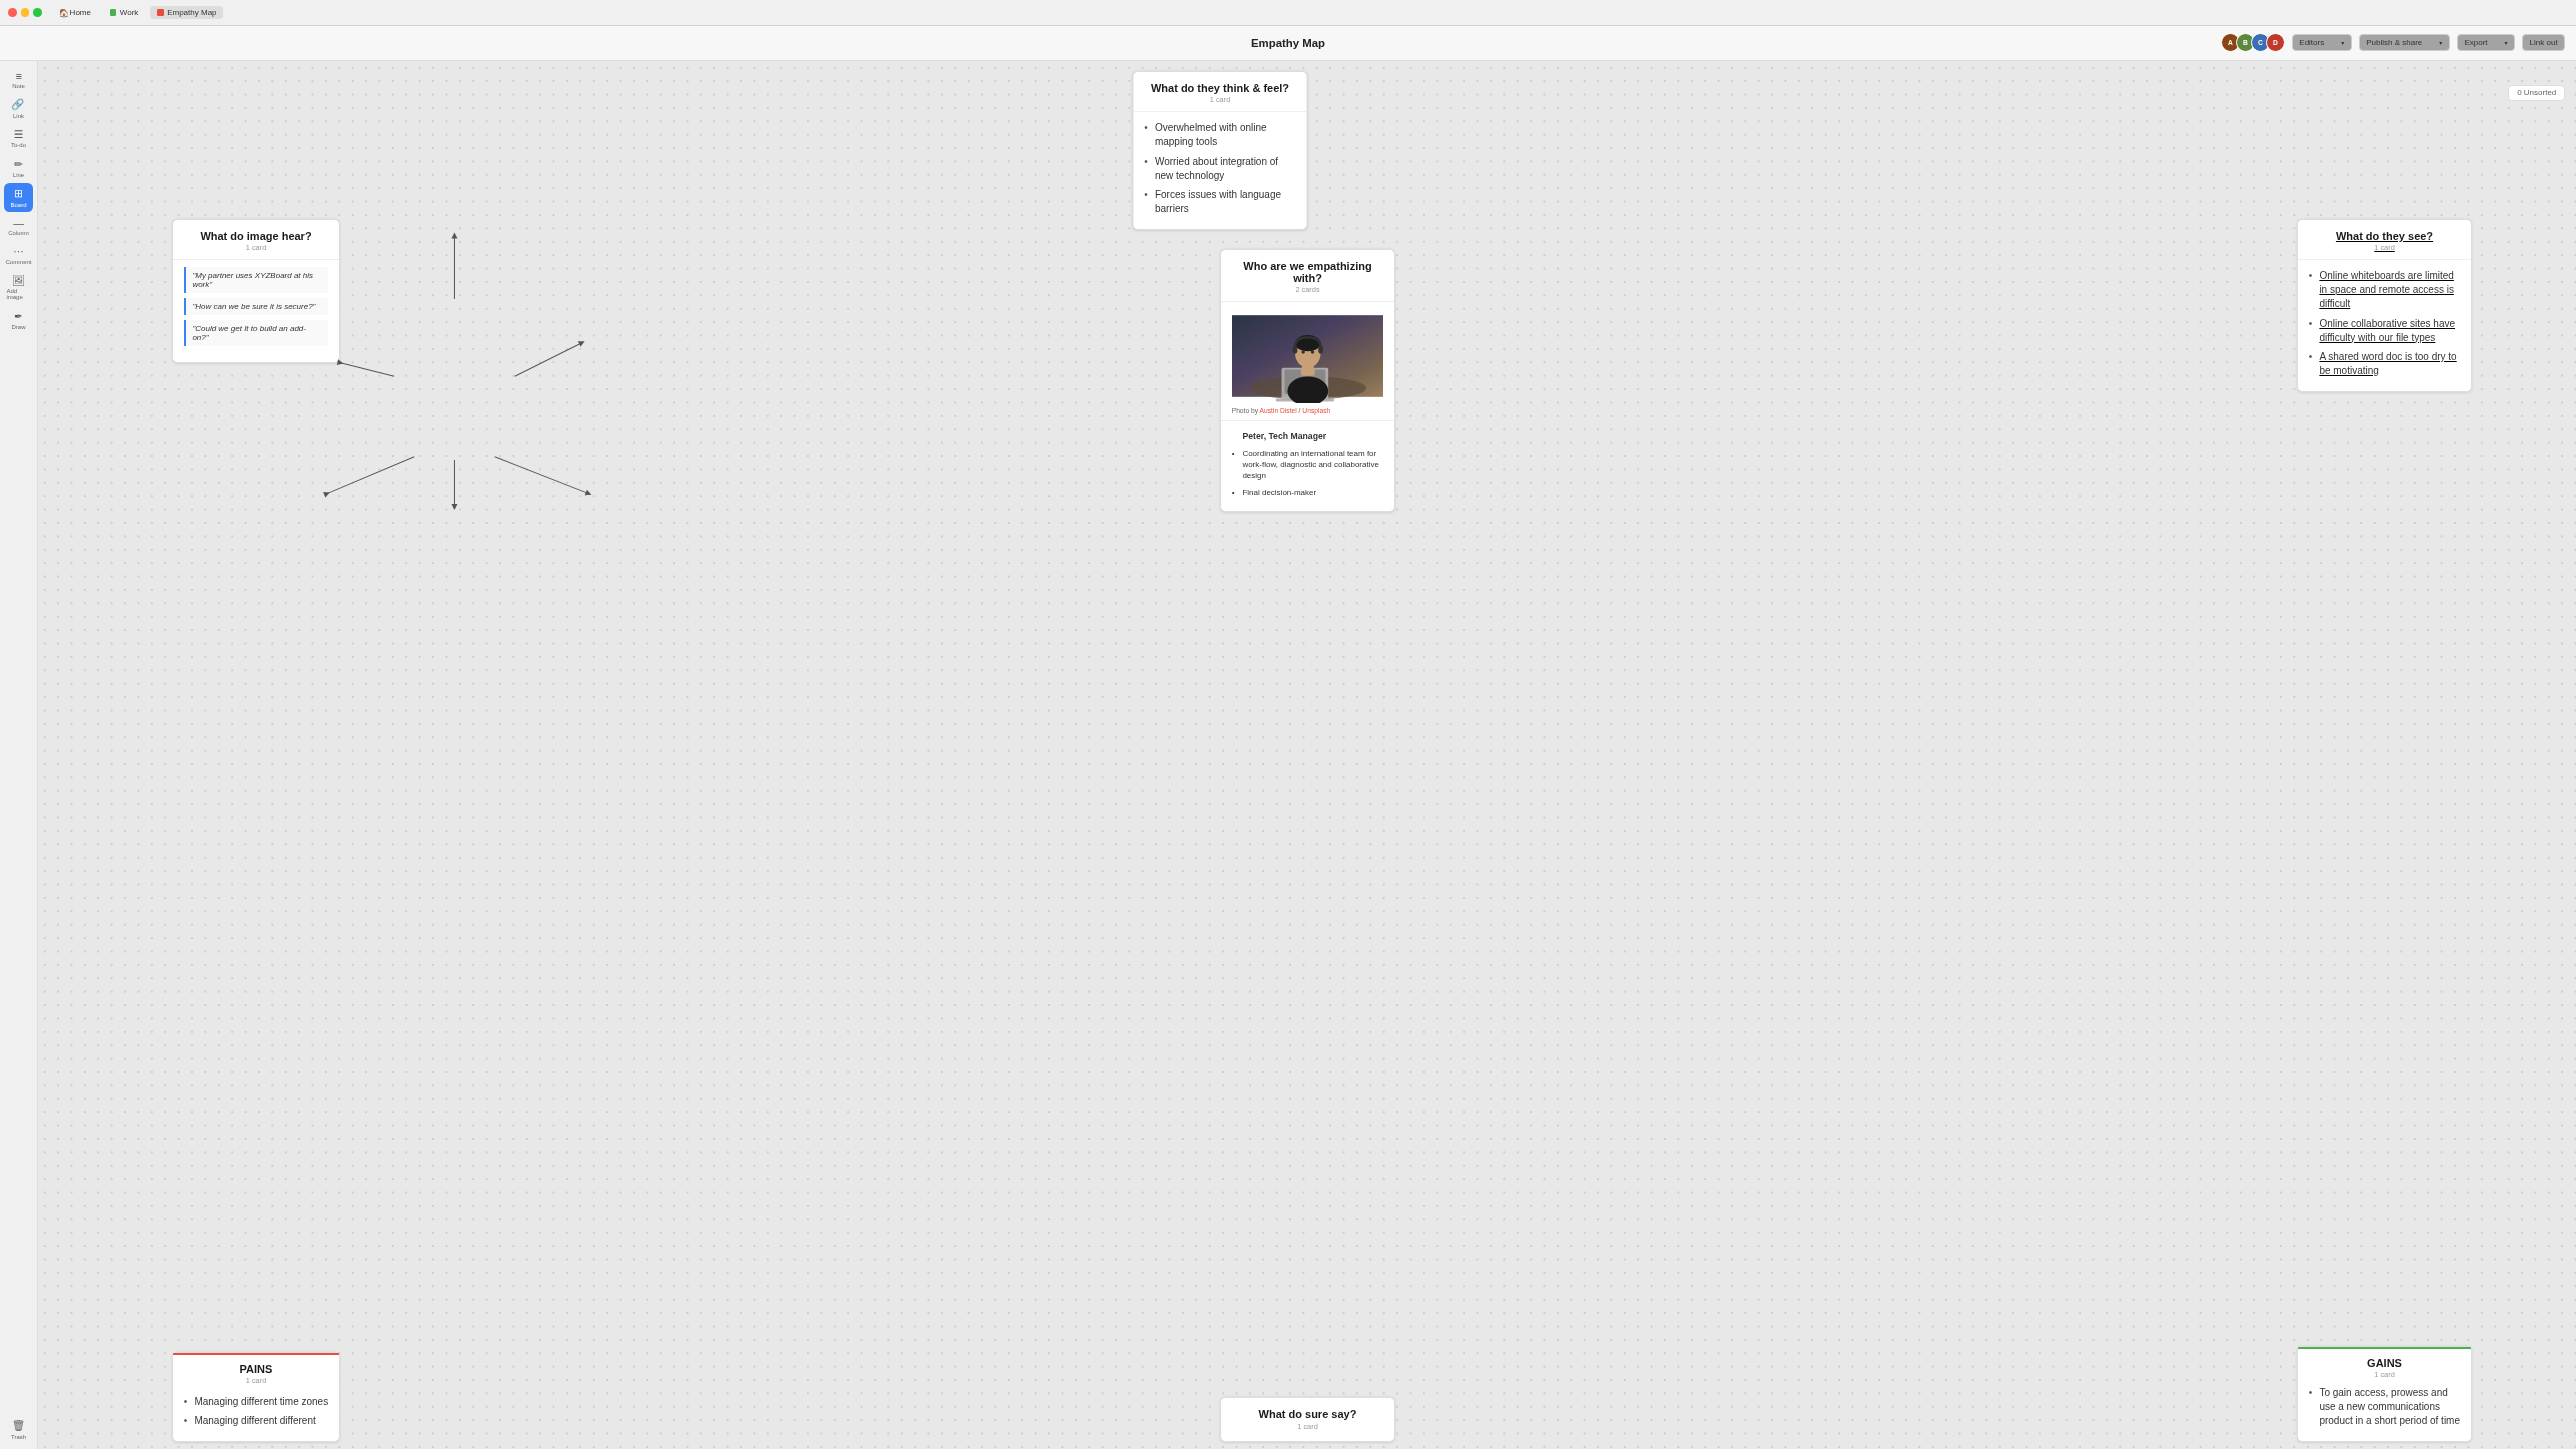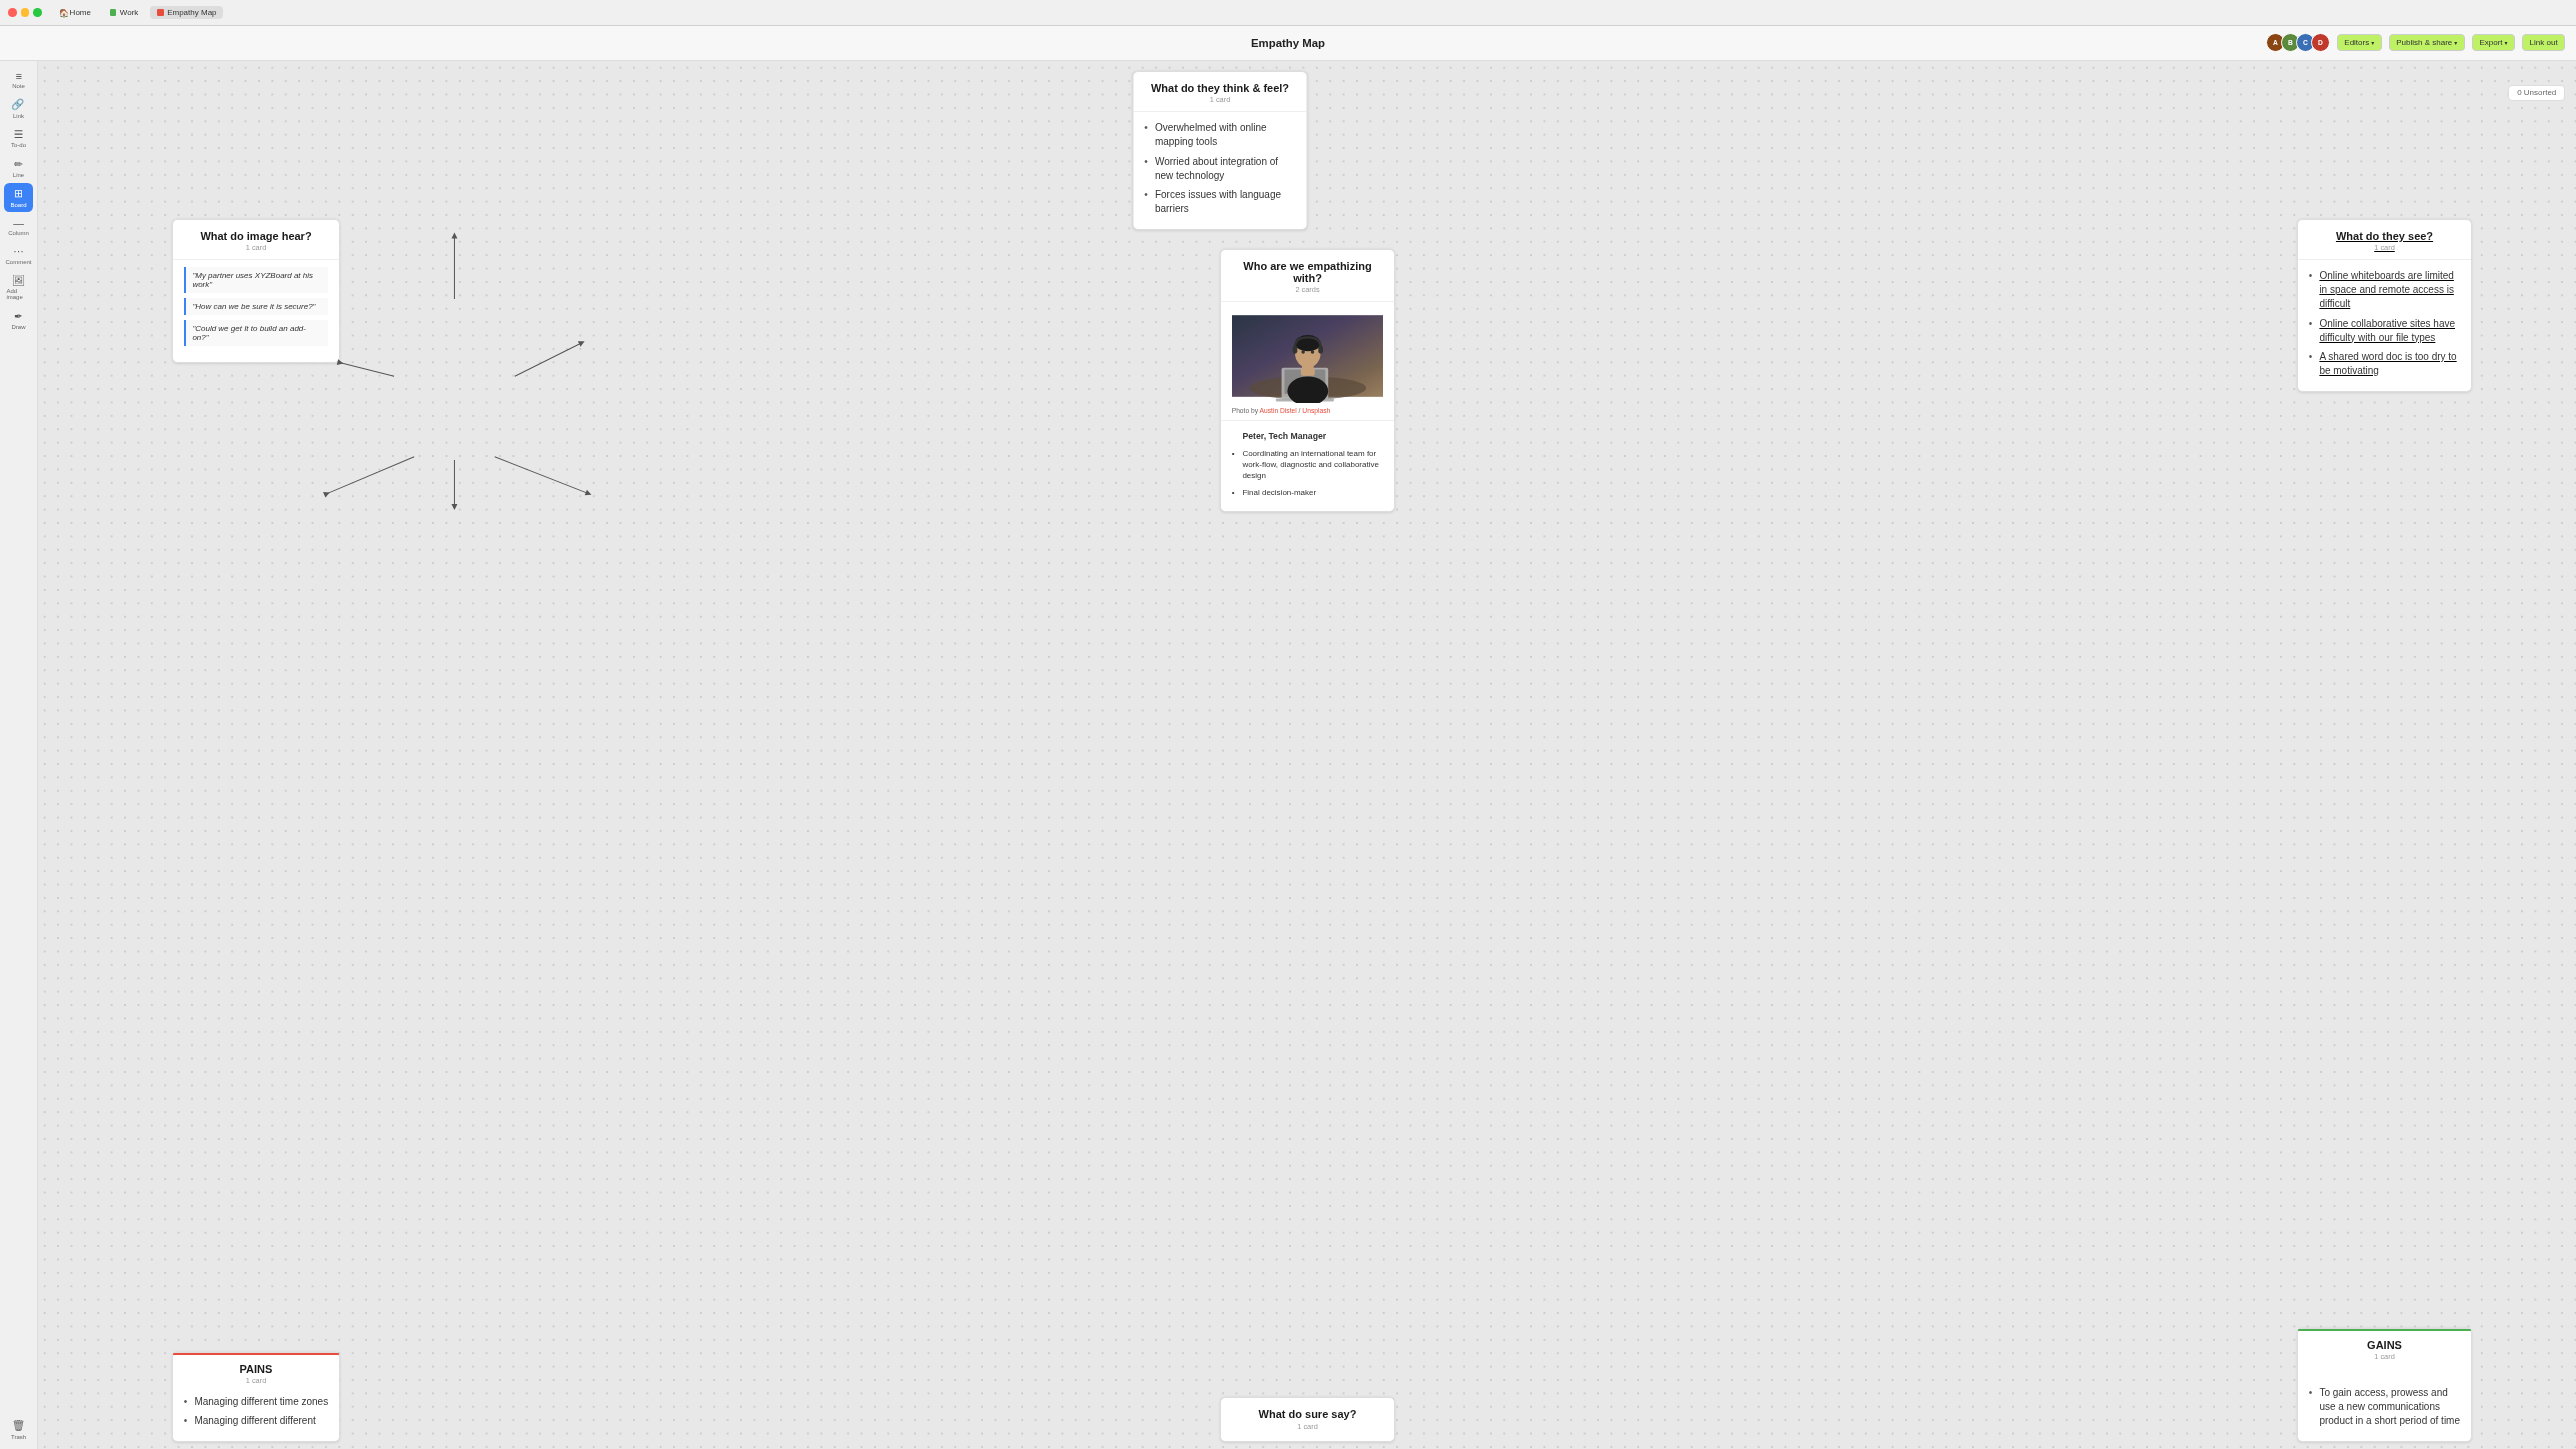--- a/index.html
+++ b/index.html
@@ -98,25 +98,25 @@
     }
     .avatar:first-child { margin-left: 0; }
     .av1 { background: #8b4513; }
     .av2 { background: #5c8a3c; }
     .av3 { background: #3a6fb5; }
     .av4 { background: #c0392b; }
 
     .header-btn {
       display: flex;
       align-items: center;
-      gap: 2px;
+      gap: 17px;
       padding: 2.7px 6.7px;
       border-radius: 4px;
       border: 0.7px solid #ccc;
-      background: #bef264;
+      background: #a3a3a3;
       font-size: 8px;
       cursor: pointer;
       color: #333;
     }
     .header-btn .chevron { font-size: 6px; }
 
     
     .main-layout {
       display: flex;
       flex: 1;
@@ -247,21 +247,21 @@
     }
     .pains-header {
       border-top: 2px solid #e74c3c;
       border-radius: 1.3px;
       margin: -10.7px -10.7px 6.7px -10.7px;
       padding: 8px 10.7px 0;
     }
     .gains-header {
       border-top: 2px solid #4caf50;
       border-radius: 1.3px;
-      margin: -10.7px -10.7px 22px -10.7px;
+      margin: -10.7px -10.7px 4px -10.7px;
       padding: 8px 10.7px 0;
     }
 
     
     .quote-item {
       border-left: 2px solid #3b82f6;
       padding: 4px 6.7px;
       margin: 5.4px 0;
       font-size: 8px;
       font-style: italic;

